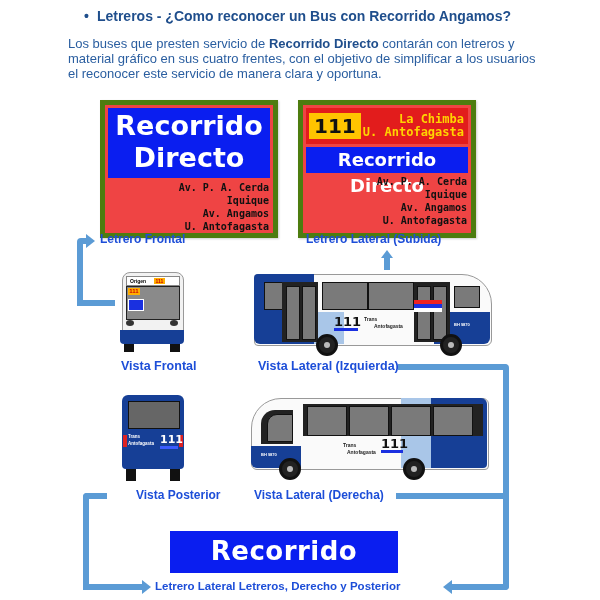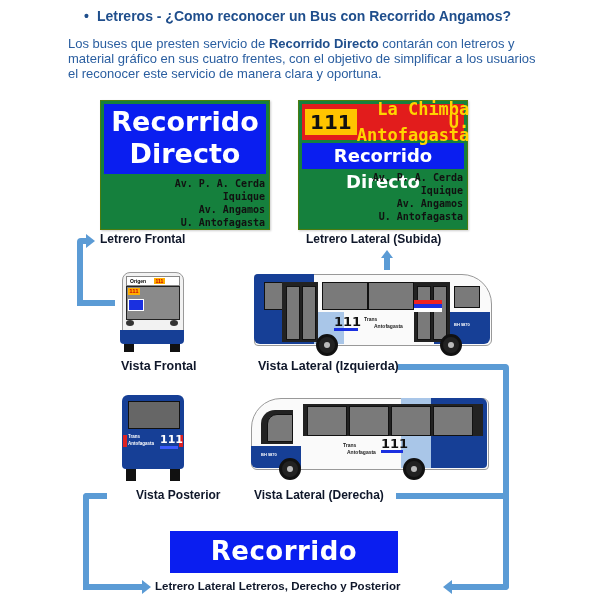--- a/index.html
+++ b/index.html
@@ -15,21 +15,21 @@
   }
   .heading .bullet { margin-right: 8px; }
   .para {
     left: 68px; top: 36px; width: 470px; font-size: 13px; line-height: 15px;
     color: #2a5ea0;
   }
   .para b { color: #1f4e8c; }
 
   
   .sign {
-    background: #15803d; border: 1px solid #4d7c0f;
+    background: #ef4444; border: 5px solid #4d7c0f;
     box-shadow: 1px 1px 2px rgba(0,0,0,0.2);
   }
   .sign-blue {
     background: #0a1ef0; color: #fff; font-weight: bold; text-align: center;
     font-family: "DejaVu Sans", sans-serif;
   }
   .sign-lines {
     text-align: right; font-family: "DejaVu Sans Mono", monospace;
     font-weight: bold; color: #111; font-size: 10px; line-height: 13px;
     padding-right: 4px;
@@ -37,26 +37,26 @@
   .sign-red {
     background: #e21c1c; display: flex; align-items: center;
   }
   .sign-red .num {
     background: #ffc400; color: #111; font-weight: bold;
     font-family: "DejaVu Sans", sans-serif; font-size: 20px;
     padding: 0 5px; margin-left: 3px; line-height: 26px;
   }
   .sign-red .dest {
     flex: 1; text-align: right; color: #ffd400; font-weight: bold;
-    font-family: "DejaVu Sans Mono", monospace; font-size: 17px; line-height: 13px;
+    font-family: "DejaVu Sans Mono", monospace; font-size: 12px; line-height: 13px;
     padding-right: 4px;
   }
 
   .label {
-    color: #0f172a; font-weight: bold; font-size: 12px; white-space: nowrap;
+    color: #1d4ed8; font-weight: bold; font-size: 12px; white-space: nowrap;
   }
   .label-big { font-size: 12.5px; }
 
   
   .conn { background: #5b9bd5; }
 
   
   .bus-body-blue { background: #163f96; }
   .window { background: #7a7a7a; border: 1px solid #111; }
   .wheel {

